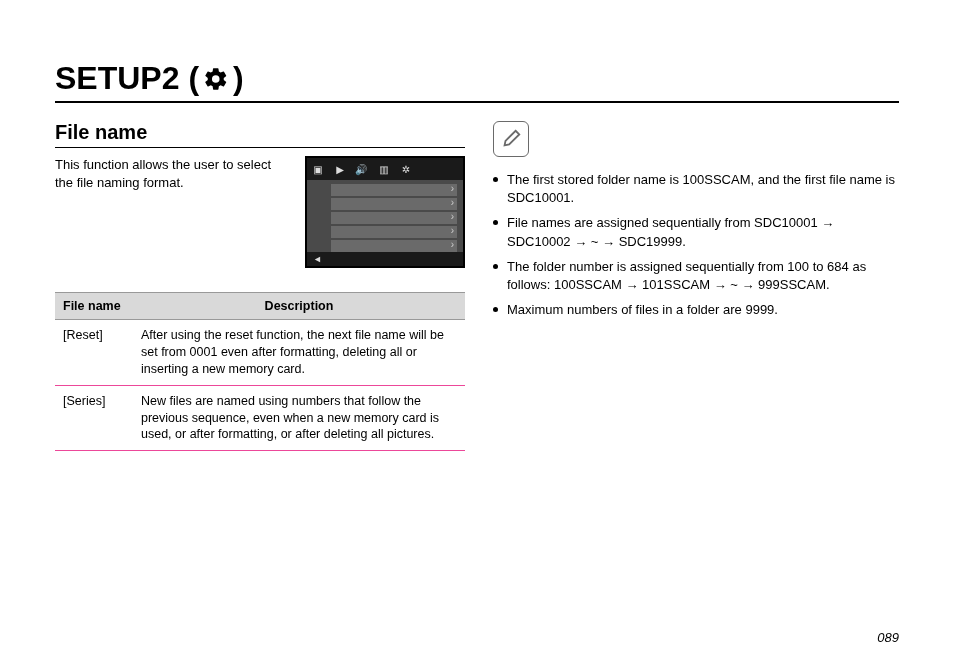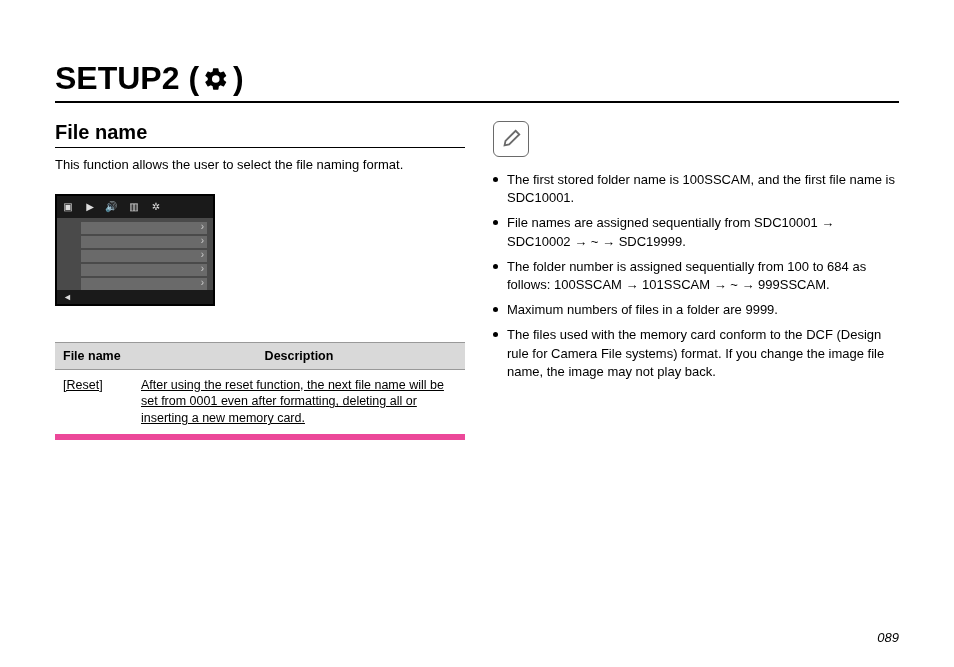--- a/index.html
+++ b/index.html
@@ -33,22 +33,21 @@
       font-size: 20px;
       font-weight: bold;
       border-bottom: 1.5px solid #000;
       padding-bottom: 3px;
       margin-bottom: 8px;
     }
     .intro-row {
       display: flex;
       align-items: flex-start;
       gap: 20px;
-      margin-bottom: 36px;
-      flex-direction: column;
+      margin-bottom: 24px;
     }
     .intro-text {
       font-size: 13px;
       line-height: 1.35;
       flex: 1;
     }
     .screen-preview {
       width: 160px;
       height: 112px;
       border: 2px solid #000;
@@ -97,25 +96,24 @@
     table.desc th {
       background: #d9d9d9;
       font-weight: bold;
       border-top: 1px solid #999;
       border-bottom: 1px solid #999;
       padding: 6px 8px;
     }
     table.desc th:first-child { text-align:left; border-right: none; }
     table.desc th:last-child { }
     table.desc td {
-      border-bottom: 6px solid #ec4899;
+      border-bottom: 1px solid #ec4899;
       padding: 7px 8px;
       vertical-align: top;
       line-height: 1.35;
-      text-decoration: underline;
     }
     table.desc td:first-child { width: 78px; }
     .right-top {
       display:flex;
       gap: 14px;
       align-items:flex-start;
       flex-direction:column;
     }
     .note-icon {
       width: 36px; height: 36px;
@@ -193,35 +191,38 @@
         <tr>
           <th>File name</th>
           <th>Description</th>
         </tr>
       </thead>
       <tbody>
         <tr>
           <td>[Reset]</td>
           <td>After using the reset function, the next file name will be set from 0001 even after formatting, deleting all or inserting a new memory card.</td>
         </tr>
+        <tr>
+          <td>[Series]</td>
+          <td>New files are named using numbers that follow the previous sequence, even when a new memory card is used, or after formatting, or after deleting all pictures.</td>
+        </tr>
       </tbody>
     </table>
   </div>
 
   <div class="col-right">
     <div class="right-top">
       <div class="note-icon">
         <svg width="22" height="22" viewBox="0 0 24 24" fill="none" stroke="#6a6a6a" stroke-width="2">
             <path d="M17 3l4 4-11 11-5 1 1-5L17 3z"></path>
           </svg>
       </div>
       <ul class="bullets">
         <li>The first stored folder name is 100SSCAM, and the first file name is SDC10001.</li>
         <li>File names are assigned sequentially from SDC10001 → SDC10002 → ~ → SDC19999.</li>
         <li>The folder number is assigned sequentially from 100 to 684 as follows: 100SSCAM → 101SSCAM → ~ → 999SSCAM.</li>
         <li>Maximum numbers of files in a folder are 9999.</li>
-        <li>The files used with the memory card conform to the DCF (Design rule for Camera File systems) format. If you change the image file name, the image may not play back.</li>
       </ul>
     </div>
   </div>
 </div>
 
 <div class="page-num">089</div>
 
 </body></html>

